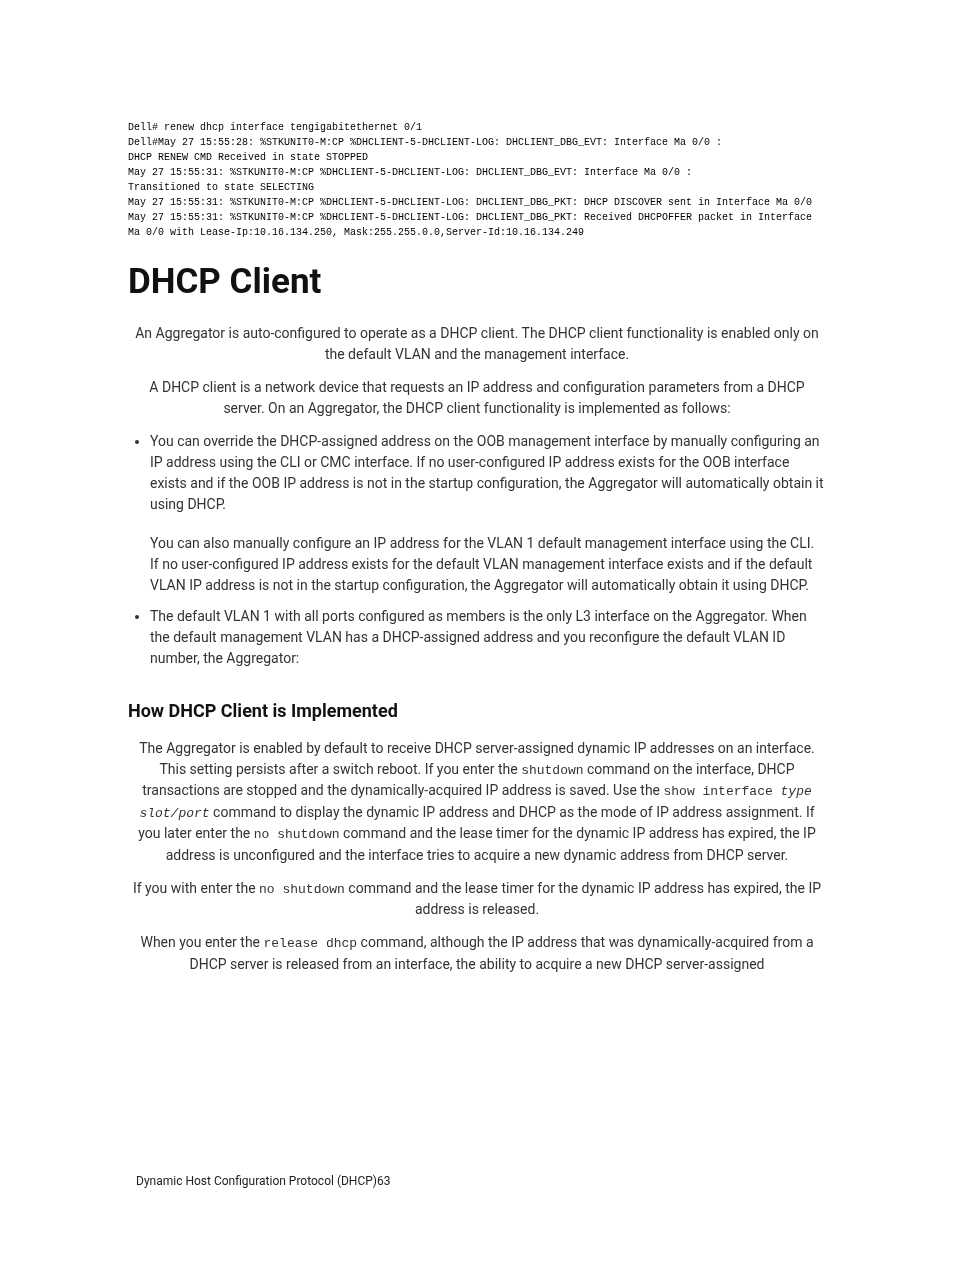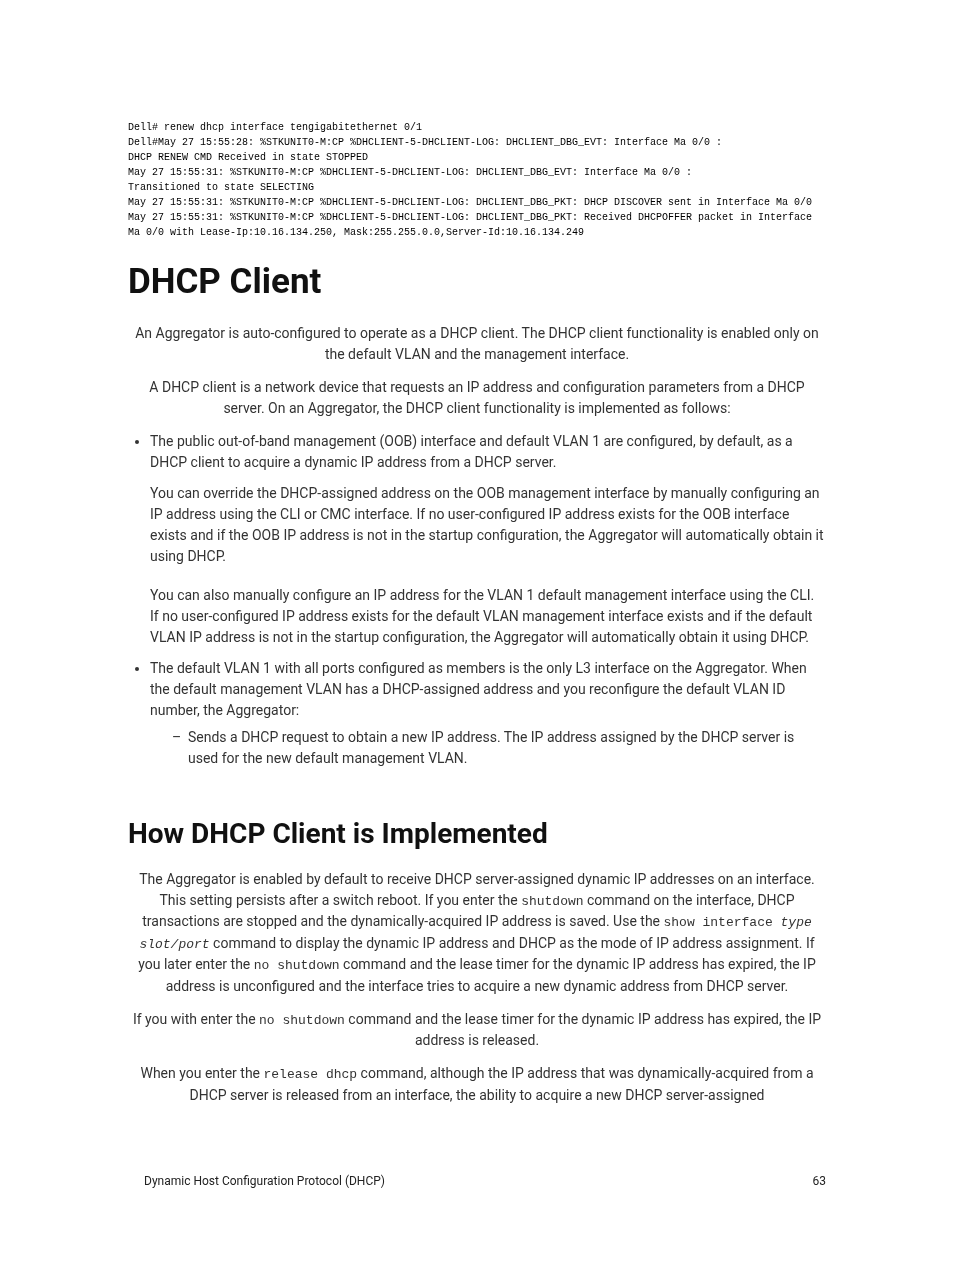--- a/index.html
+++ b/index.html
@@ -23,24 +23,24 @@
     color: #000;
     margin-bottom: 16px;
   }
   h2.section-heading {
     font-size: 35px;
     font-weight: 700;
     color: #111;
     margin-bottom: 14px;
   }
   h3.subsection-heading {
-    font-size: 28px;
+    font-size: 18px;
     font-weight: 700;
     color: #111;
-    margin-top: 44px;
+    margin-top: 28px;
     margin-bottom: 14px;
   }
   p.body {
     margin-bottom: 12px;
     text-align: center;
   }
   ul.bullets {
     list-style: disc;
     padding-left: 22px;
     margin-bottom: 12px;
@@ -67,24 +67,23 @@
   .code-inline {
     font-family: "Courier New", Courier, monospace;
     font-size: 13px;
   }
   .li-sub {
     margin-top: 10px;
   }
   .footer {
     position: absolute;
     bottom: 78px;
-    left: 144px;
+    left: 136px;
     right: 128px;
     display: flex;
-    justify-content: space-between;
     font-size: 12px;
     color: #222;
   }
 </style>
 </head>
 <body>
 
 <pre class="code-block">Dell# renew dhcp interface tengigabitethernet 0/1
 Dell#May 27 15:55:28: %STKUNIT0-M:CP %DHCLIENT-5-DHCLIENT-LOG: DHCLIENT_DBG_EVT: Interface Ma 0/0 :
 DHCP RENEW CMD Received in state STOPPED
@@ -93,28 +92,26 @@
 May 27 15:55:31: %STKUNIT0-M:CP %DHCLIENT-5-DHCLIENT-LOG: DHCLIENT_DBG_PKT: DHCP DISCOVER sent in Interface Ma 0/0
 May 27 15:55:31: %STKUNIT0-M:CP %DHCLIENT-5-DHCLIENT-LOG: DHCLIENT_DBG_PKT: Received DHCPOFFER packet in Interface Ma 0/0 with Lease-Ip:10.16.134.250, Mask:255.255.0.0,Server-Id:10.16.134.249</pre>
 
 <h2 class="section-heading">DHCP Client</h2>
 
 <p class="body">An Aggregator is auto-configured to operate as a DHCP client. The DHCP client functionality is enabled only on the default VLAN and the management interface.</p>
 <p class="body">A DHCP client is a network device that requests an IP address and configuration parameters from a DHCP server. On an Aggregator, the DHCP client functionality is implemented as follows:</p>
 
 <ul class="bullets">
   <li>
-    <span>The public out-of-band management (OOB) interface and default VLAN 1 are configured, by default, as a DHCP client to acquire a dynamic IP address from a DHCP server.</span>
     <div class="li-sub">You can override the DHCP-assigned address on the OOB management interface by manually configuring an IP address using the CLI or CMC interface. If no user-configured IP address exists for the OOB interface exists and if the OOB IP address is not in the startup configuration, the Aggregator will automatically obtain it using DHCP.</div>
     <div class="li-sub" style="margin-top:18px;">You can also manually configure an IP address for the VLAN 1 default management interface using the CLI. If no user-configured IP address exists for the default VLAN management interface exists and if the default VLAN IP address is not in the startup configuration, the Aggregator will automatically obtain it using DHCP.</div>
   </li>
   <li>
     <span>The default VLAN 1 with all ports configured as members is the only L3 interface on the Aggregator. When the default management VLAN has a DHCP-assigned address and you reconfigure the default VLAN ID number, the Aggregator:</span>
     <ul class="dashes">
-      <li>Sends a DHCP request to obtain a new IP address. The IP address assigned by the DHCP server is used for the new default management VLAN.</li>
     </ul>
   </li>
 </ul>
 
 <h3 class="subsection-heading">How DHCP Client is Implemented</h3>
 
 <p class="body">
   <span>The Aggregator is enabled by default to receive DHCP server-assigned dynamic IP addresses on an interface. This setting persists after a switch reboot. If you enter the </span><span class="code-inline">shutdown</span><span> command on the interface, DHCP transactions are stopped and the dynamically-acquired IP address is saved. Use the </span><span class="code-inline">show interface </span><span class="code-inline" style="font-style:italic;">type slot/port</span><span> command to display the dynamic IP address and DHCP as the mode of IP address assignment. If you later enter the </span><span class="code-inline">no shutdown</span><span> command and the lease timer for the dynamic IP address has expired, the IP address is unconfigured and the interface tries to acquire a new dynamic address from DHCP server.</span>
 </p>
 

